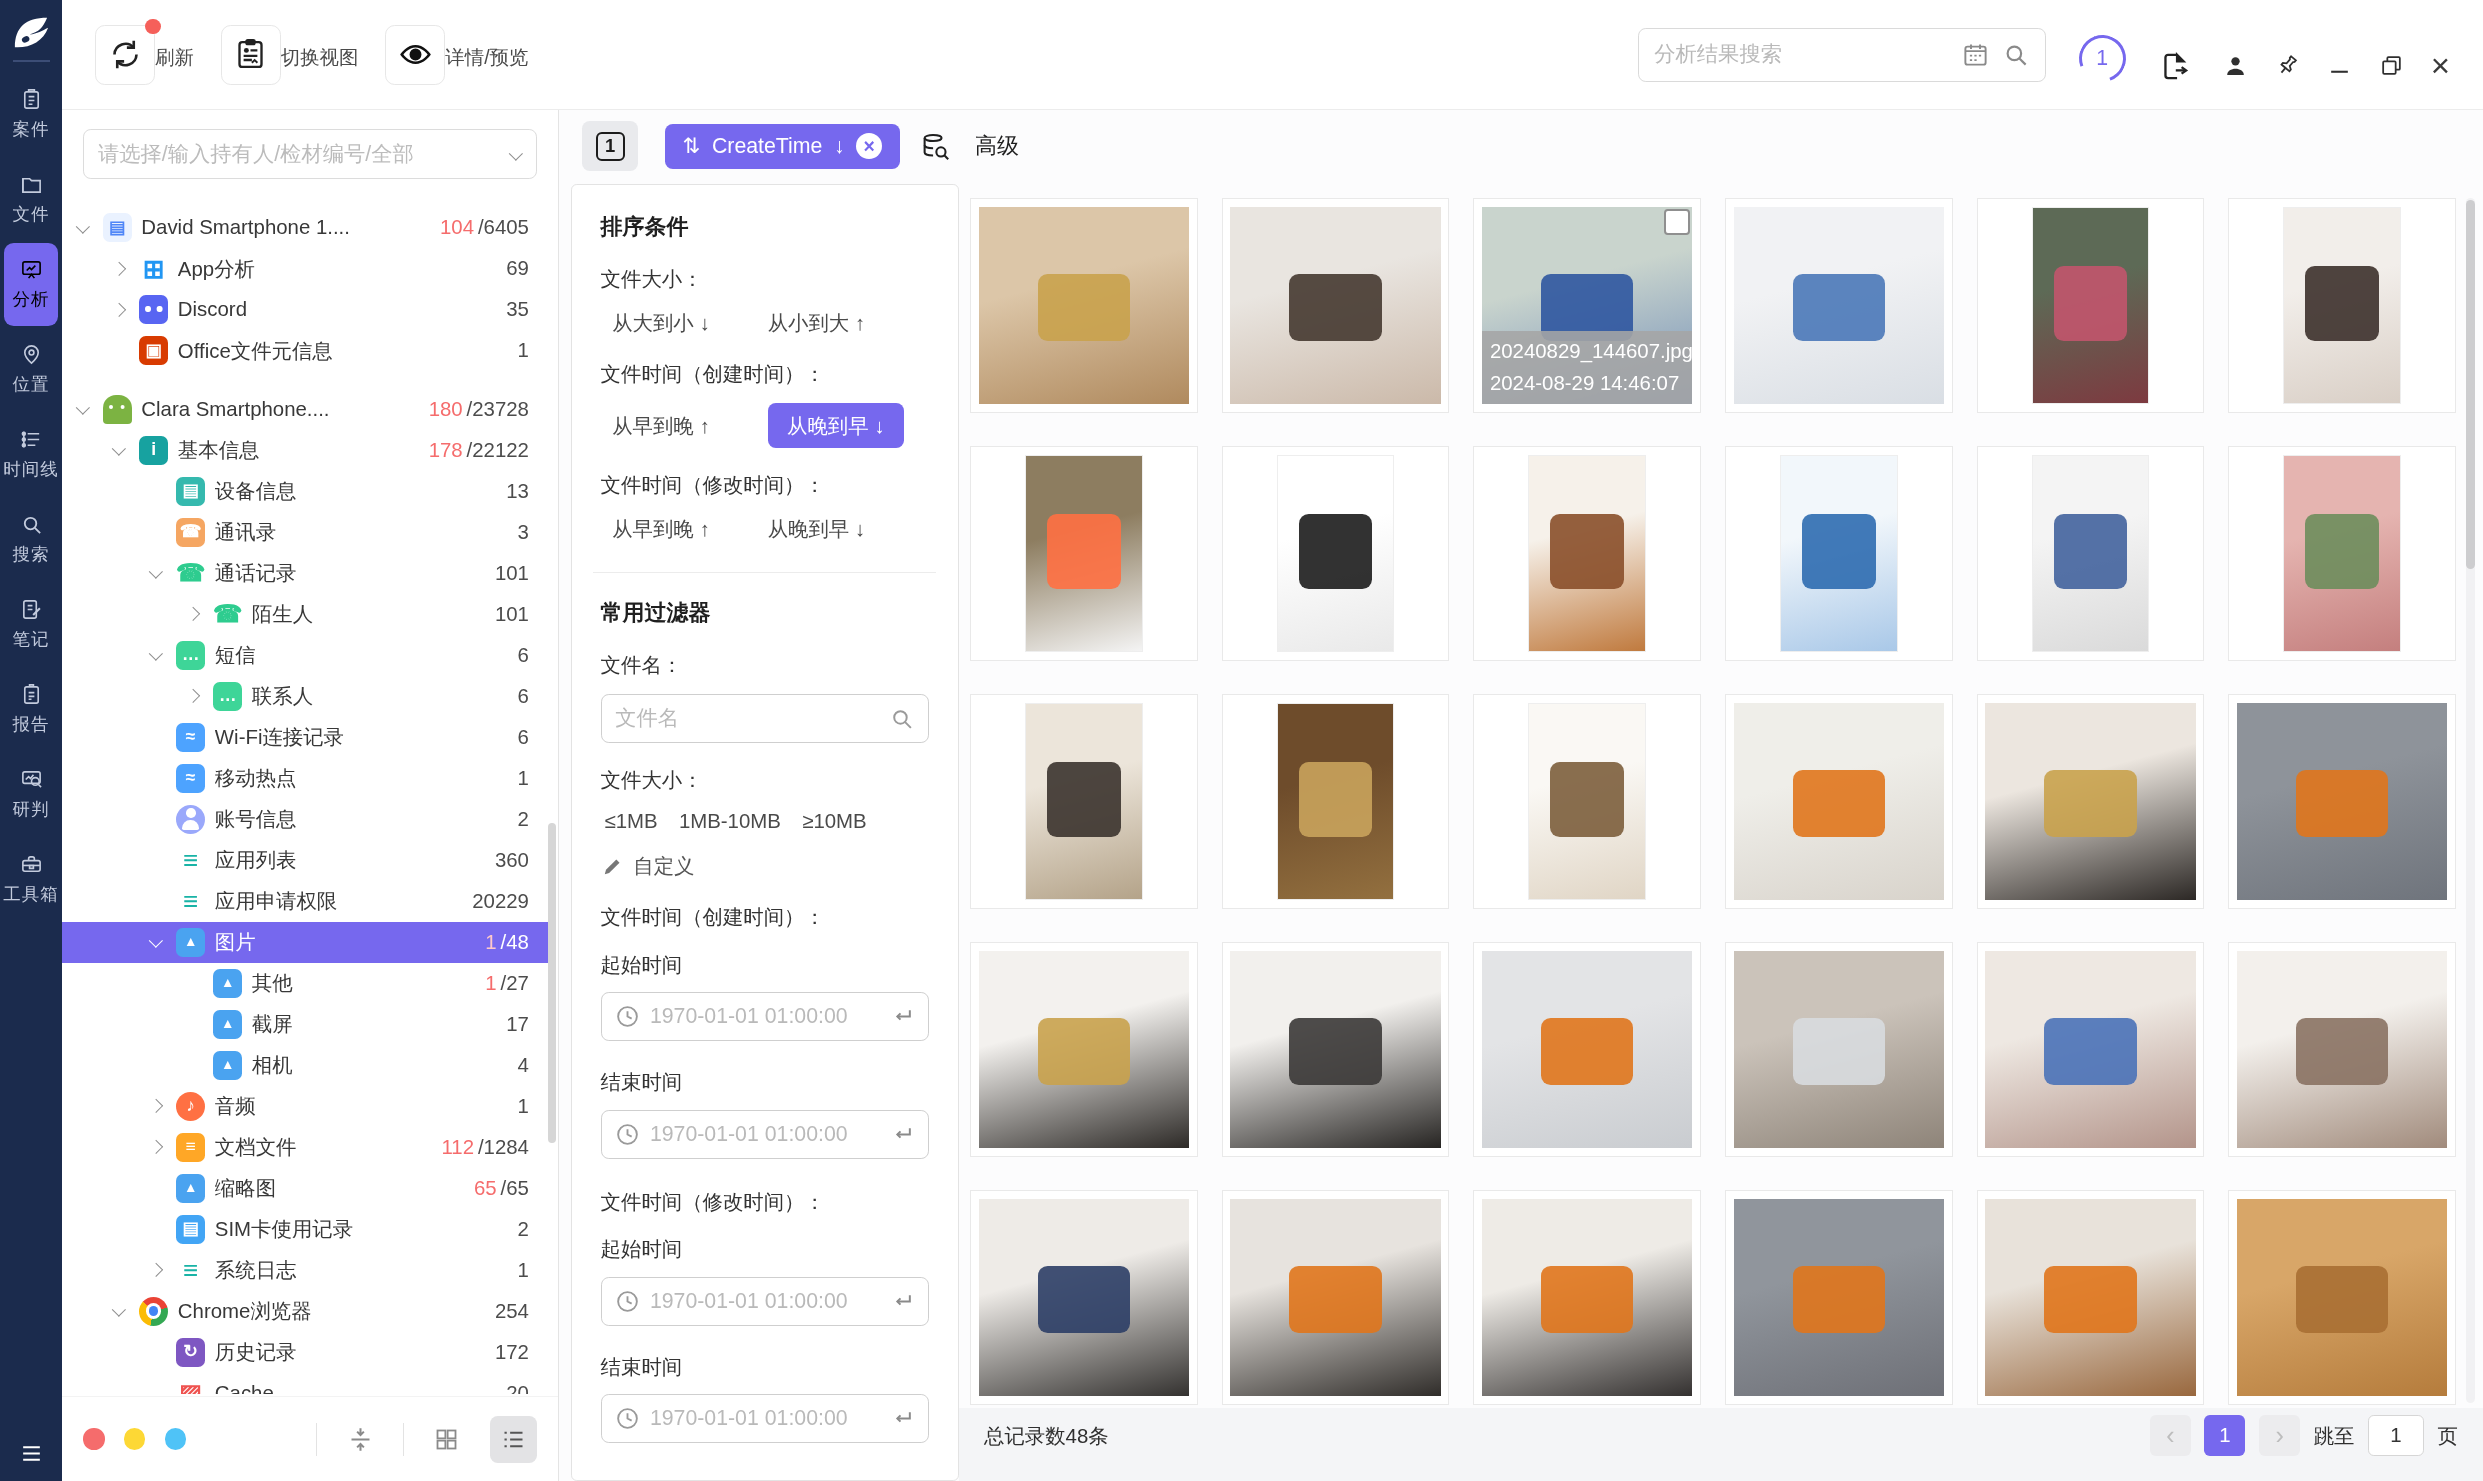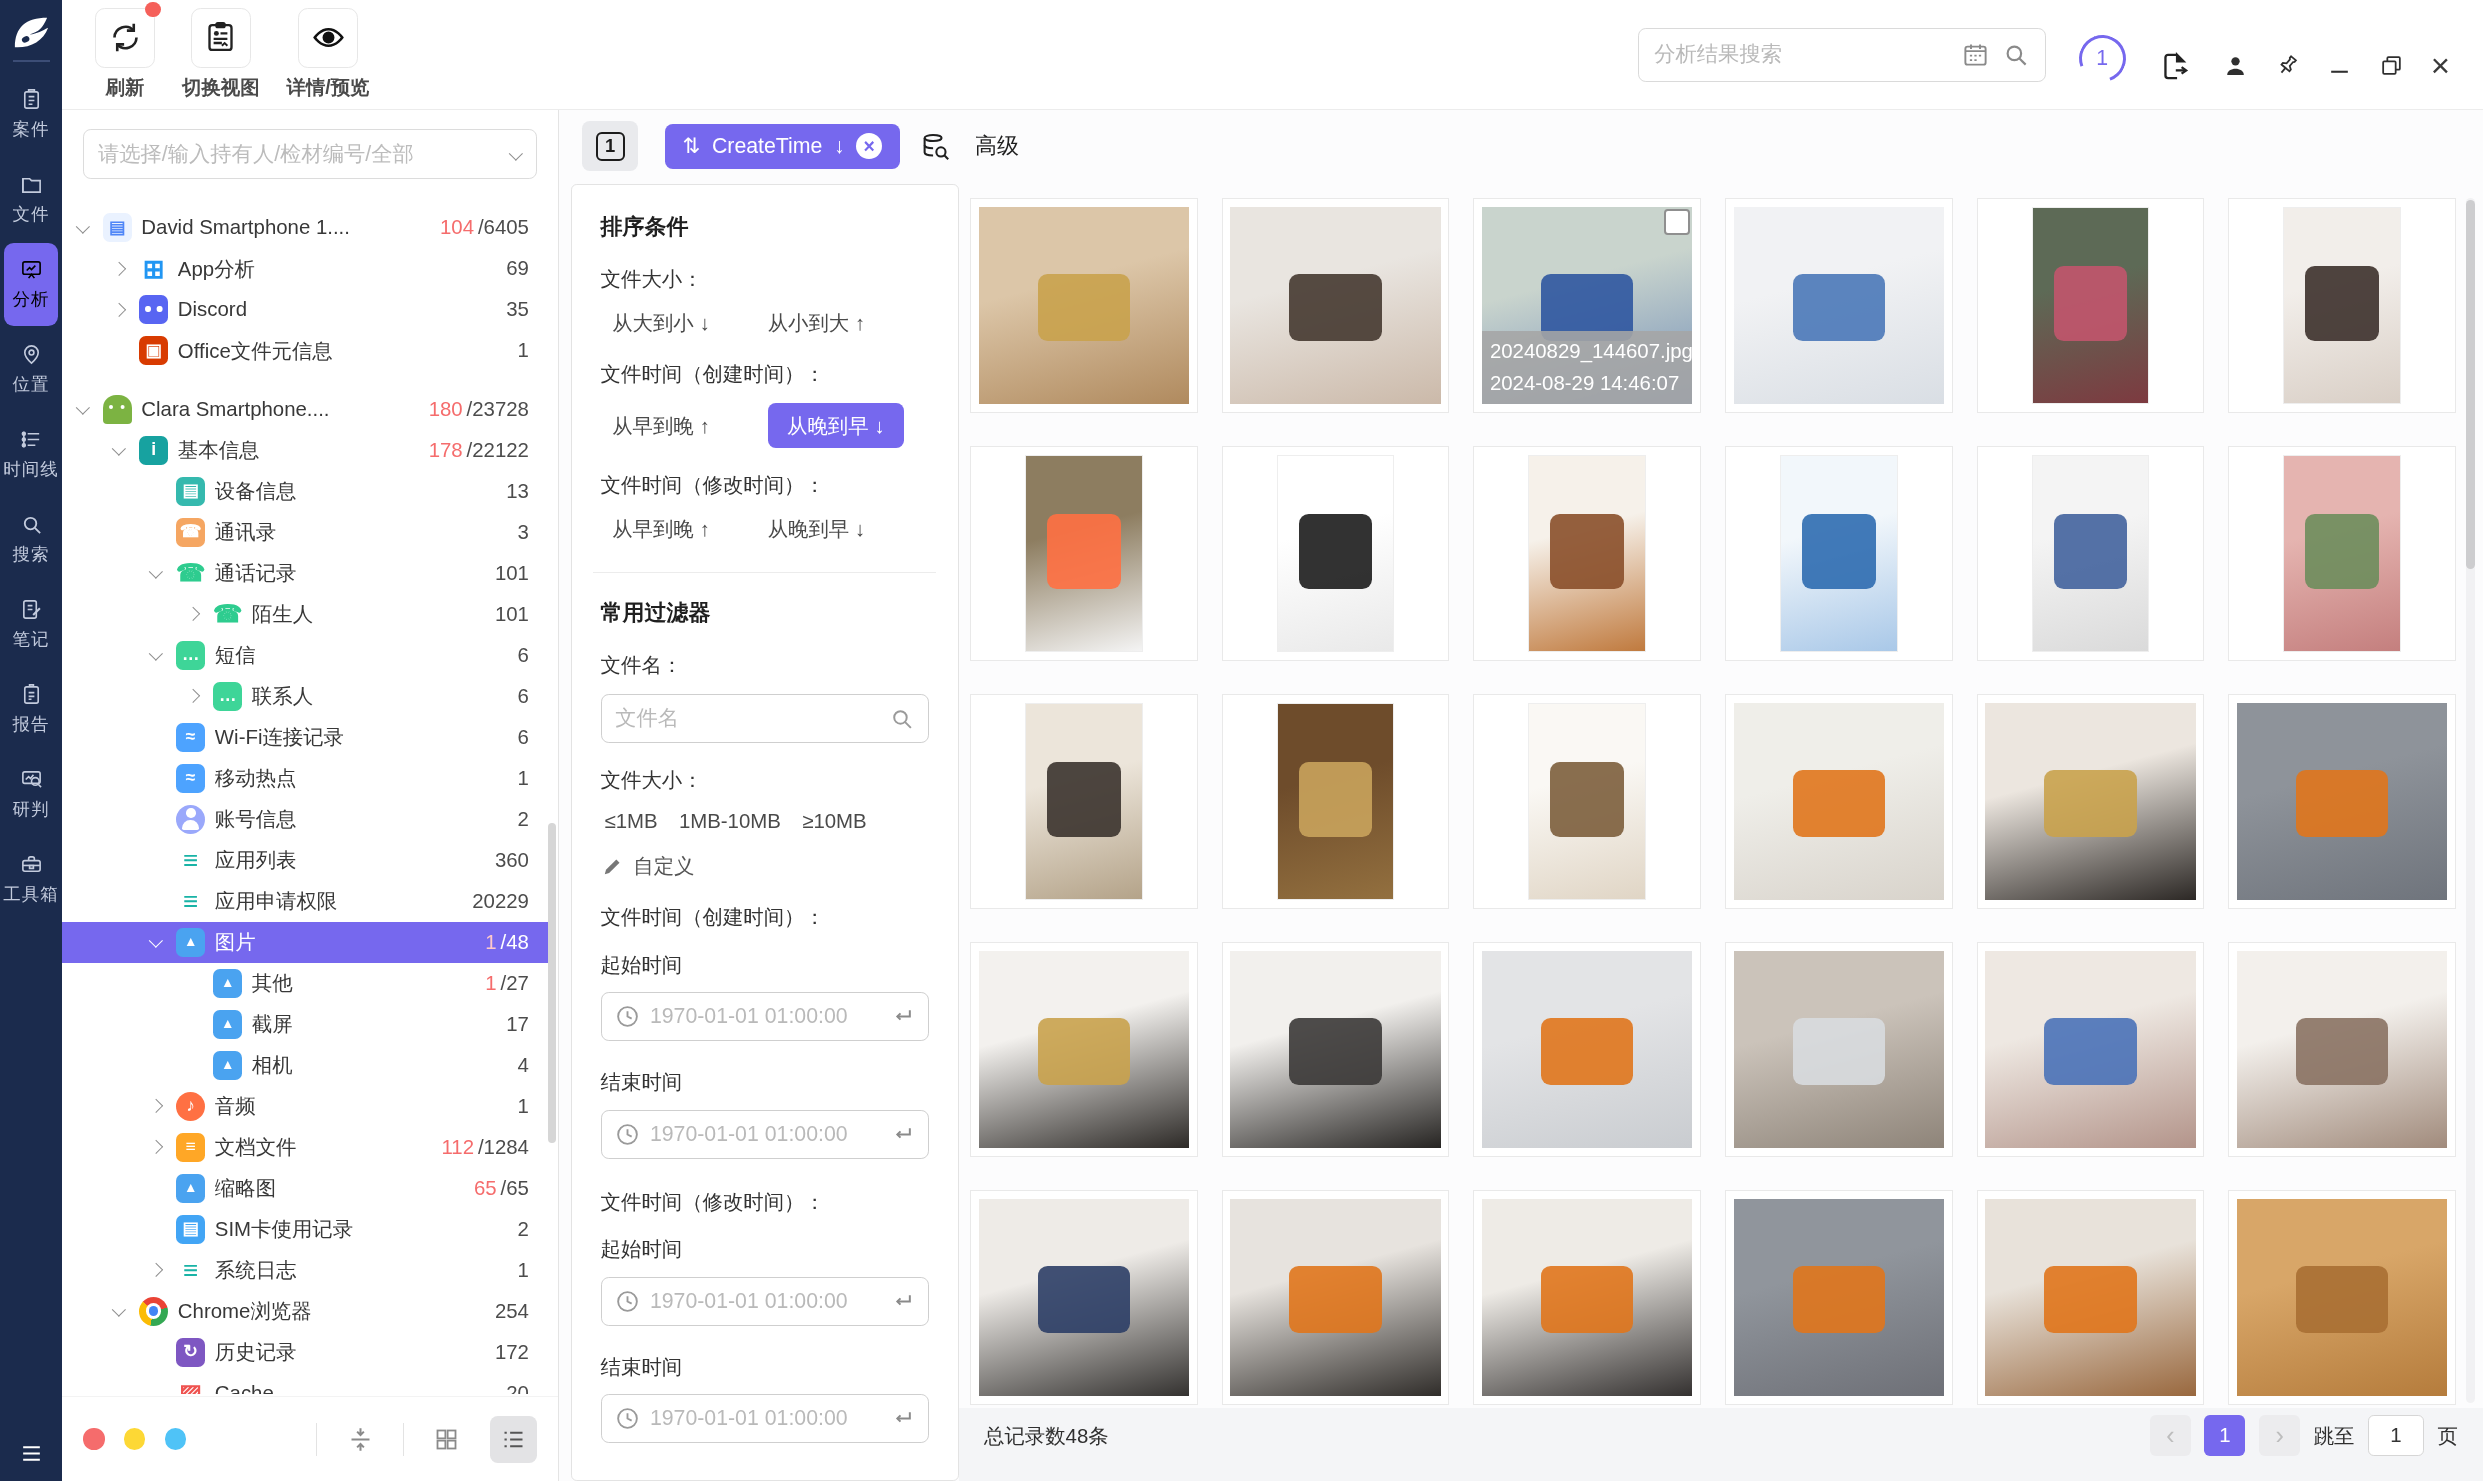--- a/index.html
+++ b/index.html
@@ -15,21 +15,21 @@
     justify-content:center;gap:6.8px;color:#c3cbdd;cursor:pointer;border-radius:9.7px;}
   .nav-item svg{width:23px;height:23px;}
   .nav-item .nlabel{font-size:17.5px;letter-spacing:1px;white-space:nowrap;}
   .nav-item.active{background:#7668ee;color:#000000;}
   .rail-burger{position:absolute;bottom:15.5px;left:0;width:62px;display:flex;justify-content:center;color:#ffffff;}
 
   
   .header{position:absolute;left:62px;top:0;right:0;height:110px;background:#fff;
     border-bottom:1px solid #ececec;display:flex;align-items:center;z-index:5;}
   .hbtns{display:flex;gap:27px;margin-left:33px;}
-  .hbtn{display:flex;flex-direction:column;align-items:center;cursor:pointer;font-weight:bold;}
+  .hbtn{display:flex;flex-direction:row;align-items:center;cursor:pointer;}
   .hbtn .box{width:60px;height:60px;border:1px solid #e7e7e7;border-radius:9.7px;display:flex;
     align-items:center;justify-content:center;position:relative;background:#fff;}
   .hbtn .box svg{width:33px;height:33px;}
   .reddot{position:absolute;top:-6.8px;right:-6.8px;width:15.5px;height:15.5px;border-radius:50%;background:#f5605a;}
   .hbtn .hlabel{margin-top:6.8px;font-size:19.4px;color:#4a4a4a;white-space:nowrap;}
   .hright{margin-left:auto;display:flex;align-items:flex-end;gap:33px;margin-right:33px;}
   .topsearch{width:408px;height:54px;border:1px solid #dadada;border-radius:7.8px;display:flex;
     align-items:center;padding:0 15.5px;gap:13.6px;background:#fff;}
   .topsearch input{flex:1;border:none;outline:none;font-size:21.3px;color:#666;min-width:0;background:transparent;}
   .topsearch input::placeholder{color:#b9b9b9;}

